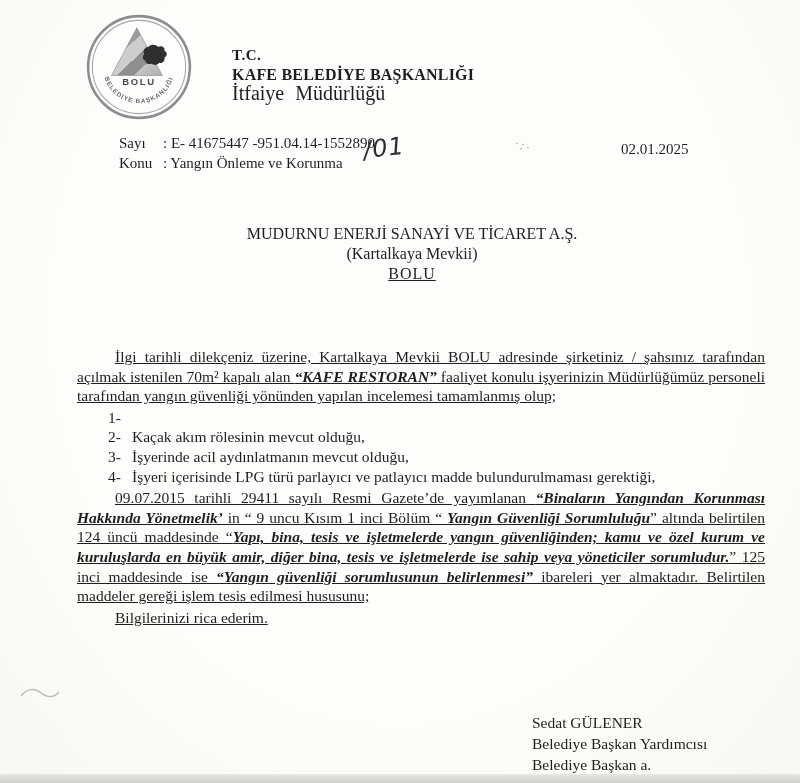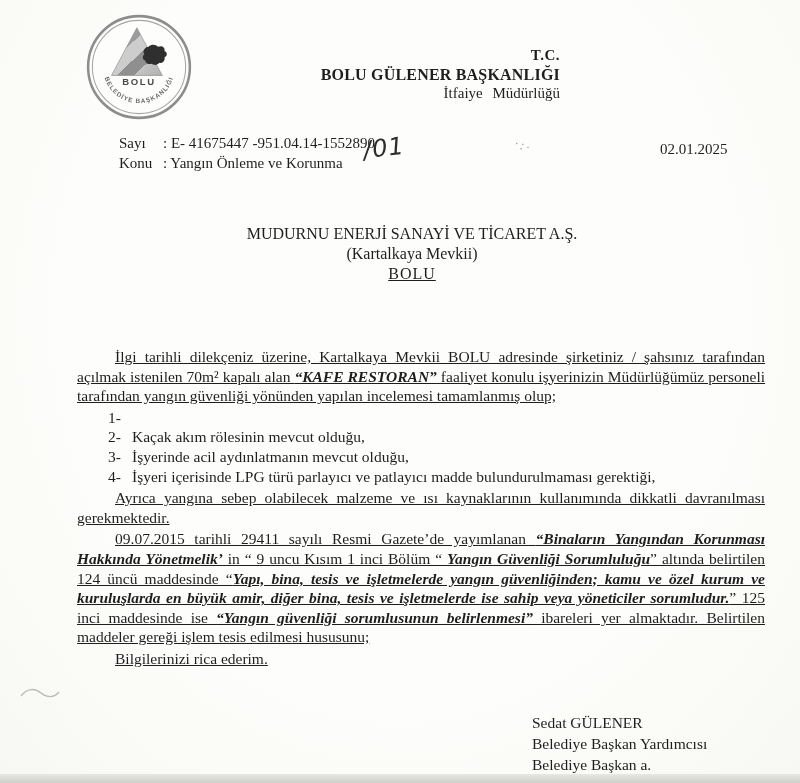--- a/index.html
+++ b/index.html
@@ -9,35 +9,35 @@
     font-family:"Liberation Serif", serif;
     color:#1e1e1e;
     -webkit-font-smoothing:antialiased;
   }
   .page{
     position:relative;width:800px;height:783px;overflow:hidden;
     background:radial-gradient(ellipse at 50% 40%, #fdfdfb 60%, #f7f7f3 100%);
   }
   
   .logo{position:absolute;left:86px;top:14px;width:106px;height:106px;}
-  .head-center{position:absolute;left:240px;top:46px;width:320px;text-align:right;line-height:19px;}
+  .head-center{position:absolute;left:232px;top:46px;width:320px;text-align:left;line-height:19px;}
   .head-tc{font-weight:bold;font-size:15px;letter-spacing:.5px;}
   .head-org{font-weight:bold;font-size:16px;letter-spacing:.2px;}
-  .head-dept{font-size:15px;word-spacing:6px;}
+  .head-dept{font-size:20px;word-spacing:6px;}
   
   .meta{position:absolute;left:78px;top:133px;font-size:15px;line-height:20px;margin-left:41px;}
   .meta-row{display:flex;}
   .meta-label{width:44px;}
   .handwritten{
     position:absolute;left:363px;top:134px;
     font-family:"DejaVu Sans", sans-serif;font-style:italic;
     font-size:24px;color:#2d2d2d;transform:rotate(-7deg);letter-spacing:1px;
   }
   .stray-dots{position:absolute;left:514px;top:138px;font-size:13px;color:#555;opacity:.55;letter-spacing:2px;transform:rotate(20deg);}
-  .date{position:absolute;left:660px;top:141px;font-size:15px;text-align:center;}
+  .date{position:absolute;left:621px;top:141px;font-size:15px;text-align:center;}
   
   .recipient{position:absolute;left:12px;top:224px;width:800px;text-align:center;line-height:20px;font-size:16px;}
   .recipient-city{text-decoration:underline;letter-spacing:1px;}
   
   .ilgi{position:absolute;left:78px;top:309px;font-size:15px;display:flex;}
   .ilgi-label{width:46px;}
   
   .body{
     position:absolute;left:75px;top:345px;width:692px;
     font-size:15.5px;line-height:19.6px;text-align:justify;
@@ -85,21 +85,21 @@
       <path d="M59,31 c3,-3 7,-2 9,0 c4,-2 7,1 6,4 c3,1 3,5 0,6 c1,3 -2,6 -5,5 c-1,2 -5,3 -7,1 c-3,1 -6,-1 -6,-3 c-3,-1 -3,-4 -1,-6 c-2,-3 1,-7 4,-7 z" fill="#2f2f2f"></path>
       <text x="50" y="67" text-anchor="middle" font-family="Liberation Sans, sans-serif" font-size="9" font-weight="bold" letter-spacing="1.5" fill="#4a4a4a">BOLU</text>
       <text font-family="Liberation Sans, sans-serif" font-size="6" font-weight="bold" letter-spacing="0.9" fill="#6b6b6b">
         <textPath href="#arcpath" startOffset="50%" text-anchor="middle">BELEDİYE BAŞKANLIĞI</textPath>
       </text>
     </svg>
   </div>
 
   <div class="head-center">
     <div class="head-tc">T.C.</div>
-    <div class="head-org">BOLU GÜLENER BAŞKANLIĞI</div>
+    <div class="head-org">KAFE BELEDİYE BAŞKANLIĞI</div>
     <div class="head-dept">İtfaiye Müdürlüğü</div>
   </div>
 
   <div class="meta">
     <div class="meta-row">
       <span class="meta-label">Sayı</span>
       <span>: E- 41675447 -951.04.14-1552890</span>
     </div>
     <div class="meta-row">
       <span class="meta-label">Konu</span>
@@ -131,21 +131,20 @@
       <li>
           <span class="num">3-</span>
           <span>İşyerinde acil aydınlatmanın mevcut olduğu,</span>
         </li>
       <li>
           <span class="num">4-</span>
           <span>İşyeri içerisinde LPG türü parlayıcı ve patlayıcı madde bulundurulmaması gerektiği,</span>
         </li>
     </ol>
 
-    <p>Ayrıca yangına sebep olabilecek malzeme ve ısı kaynaklarının kullanımında dikkatli davranılması gerekmektedir.</p>
 
     <p><span>09.07.2015 tarihli 29411 sayılı Resmi Gazete’de yayımlanan </span><span class="bi">“Binaların Yangından Korunması Hakkında Yönetmelik’</span><span> in “ 9 uncu Kısım 1 inci Bölüm “ </span><span class="bi">Yangın Güvenliği Sorumluluğu</span><span>” altında belirtilen 124 üncü maddesinde “</span><span class="bi">Yapı, bina, tesis ve işletmelerde yangın güvenliğinden; kamu ve özel kurum ve kuruluşlarda en büyük amir, diğer bina, tesis ve işletmelerde ise sahip veya yöneticiler sorumludur.</span><span>” 125 inci maddesinde ise </span><span class="bi">“Yangın güvenliği sorumlusunun belirlenmesi”</span><span> ibareleri yer almaktadır. Belirtilen maddeler gereği işlem tesis edilmesi hususunu;</span></p>
 
     <p class="closing">Bilgilerinizi rica ederim.</p>
   </div>
 
   <div class="signature">
     <div>Sedat GÜLENER</div>
     <div>Belediye Başkan Yardımcısı</div>
     <div>Belediye Başkan a.</div>

